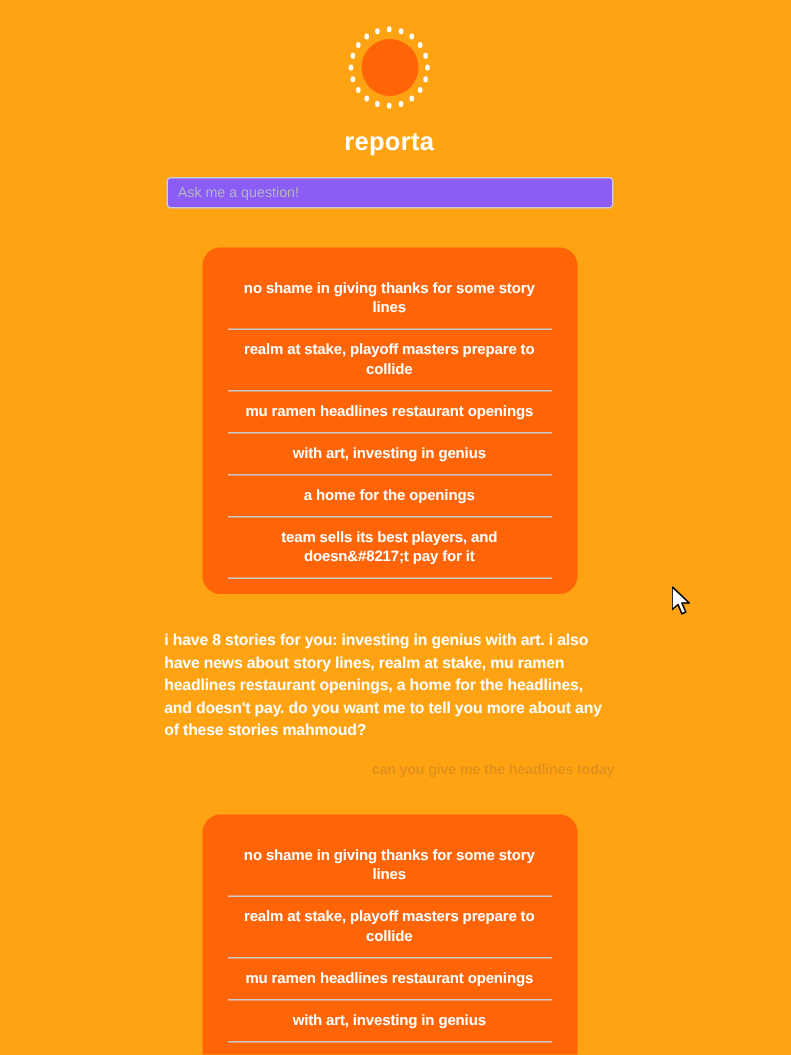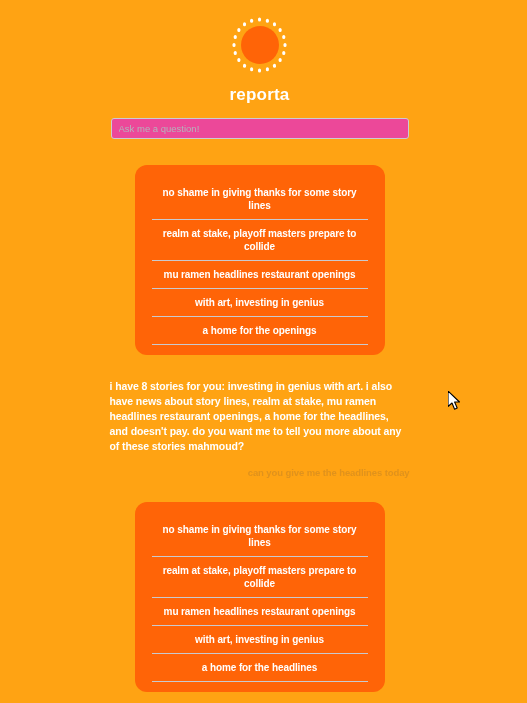--- a/index.html
+++ b/index.html
@@ -76,21 +76,21 @@
     margin-top: 13px;
     display: flex;
     justify-content: center;
   }
 
   .search-input {
     width: 298px;
     height: 21px;
     border: 1px solid #CBCBD1;
     border-radius: 3px;
-    background: #ec4899;
+    background: #8b5cf6;
     font-family: "Liberation Sans", sans-serif;
     font-size: 9.5px;
     color: #222;
     padding: 0 7px;
     outline: none;
   }
 
   .search-input::placeholder {
     color: #B4B4BC;
     font-size: 9.5px;
@@ -190,20 +190,21 @@
   <div class="search-row">
     <input class="search-input" type="text" placeholder="Ask me a question!" style="">
   </div>
 
   <div class="card card-first">
       <div class="headline">no shame in giving thanks for some story lines</div>
       <div class="headline">realm at stake, playoff masters prepare to collide</div>
       <div class="headline">mu ramen headlines restaurant openings</div>
       <div class="headline">with art, investing in genius</div>
       <div class="headline">a home for the openings</div>
+      <div class="headline">team sells its best players, and doesn&amp;#8217;t pay for it</div>
     </div>
 
   <div class="bot-message">i have 8 stories for you: investing in genius with art. i also have news about story lines, realm at stake, mu ramen headlines restaurant openings, a home for the headlines, and doesn't pay. do you want me to tell you more about any of these stories mahmoud?</div>
 
   <div class="user-message">can you give me the headlines today</div>
 
   <div class="card card-second">
       <div class="headline">no shame in giving thanks for some story lines</div>
       <div class="headline">realm at stake, playoff masters prepare to collide</div>
       <div class="headline">mu ramen headlines restaurant openings</div>

